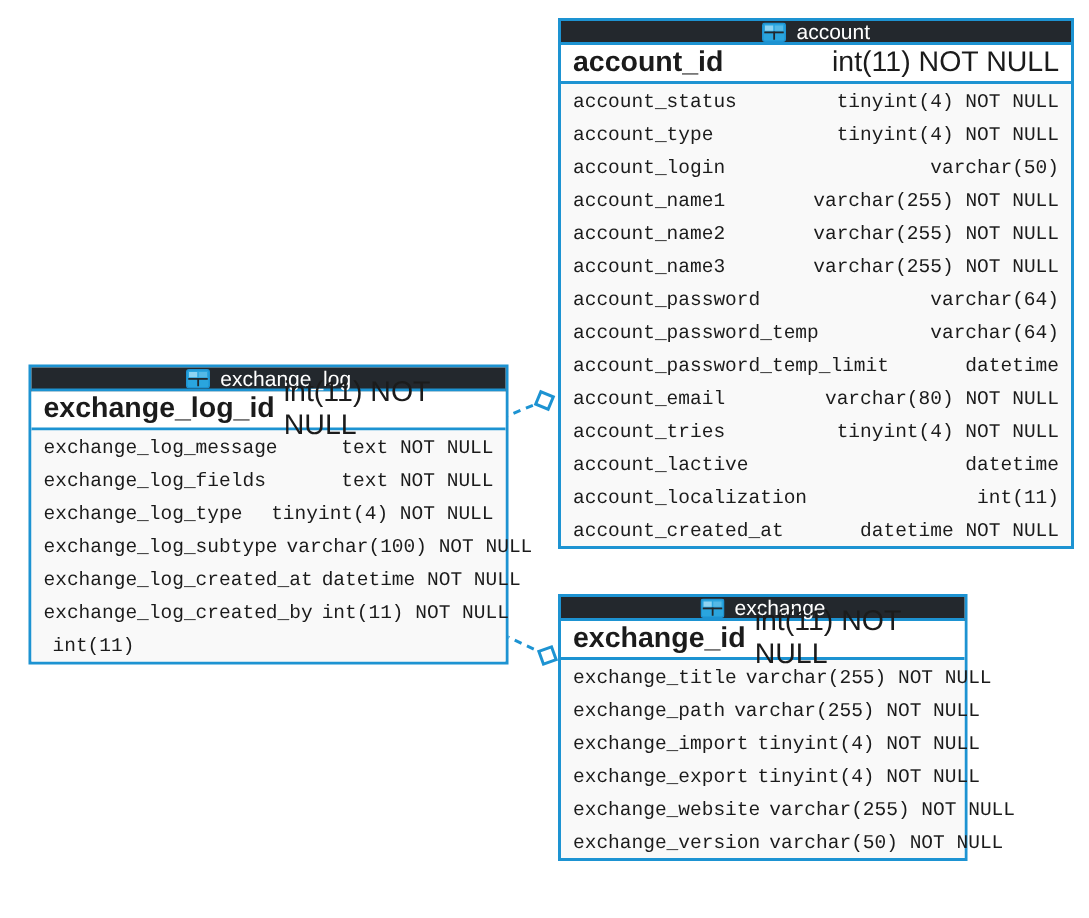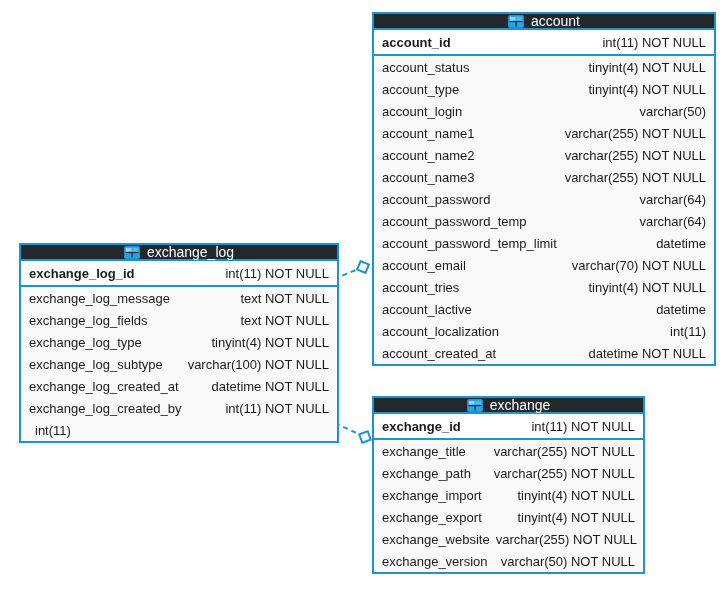--- a/index.html
+++ b/index.html
@@ -34,26 +34,26 @@
     border-bottom:2px solid var(--accent);
   }
   .table-icon{display:inline-flex;align-items:center;}
   .pk-row{
     background:var(--pk-bg);
     height:26px;
     display:flex;
     align-items:center;
     justify-content:space-between;
     padding:0 8px;
-    font-size:13px;
+    font-size:19px;
     color:var(--text);
     border-bottom:2px solid var(--accent);
   }
   .pk-row .col-name{font-weight:bold;}
-  .table-body{background:var(--row-bg);}
+  .table-body{background:var(--row-bg);font-family:Liberation Mono, monospace;}
   .col-row{
     height:22px;
     display:flex;
     align-items:center;
     justify-content:space-between;
     padding:0 8px;
     font-size:13px;
     color:var(--text);
     white-space:nowrap;
   }
@@ -172,21 +172,21 @@
         <div class="col-row">
     <span class="col-name">account_password_temp</span>
     <span class="col-type">varchar(64)</span>
   </div>
         <div class="col-row">
     <span class="col-name">account_password_temp_limit</span>
     <span class="col-type">datetime</span>
   </div>
         <div class="col-row">
     <span class="col-name">account_email</span>
-    <span class="col-type">varchar(70) NOT NULL</span>
+    <span class="col-type">varchar(80) NOT NULL</span>
   </div>
         <div class="col-row">
     <span class="col-name">account_tries</span>
     <span class="col-type">tinyint(4) NOT NULL</span>
   </div>
         <div class="col-row">
     <span class="col-name">account_lactive</span>
     <span class="col-type">datetime</span>
   </div>
         <div class="col-row">

